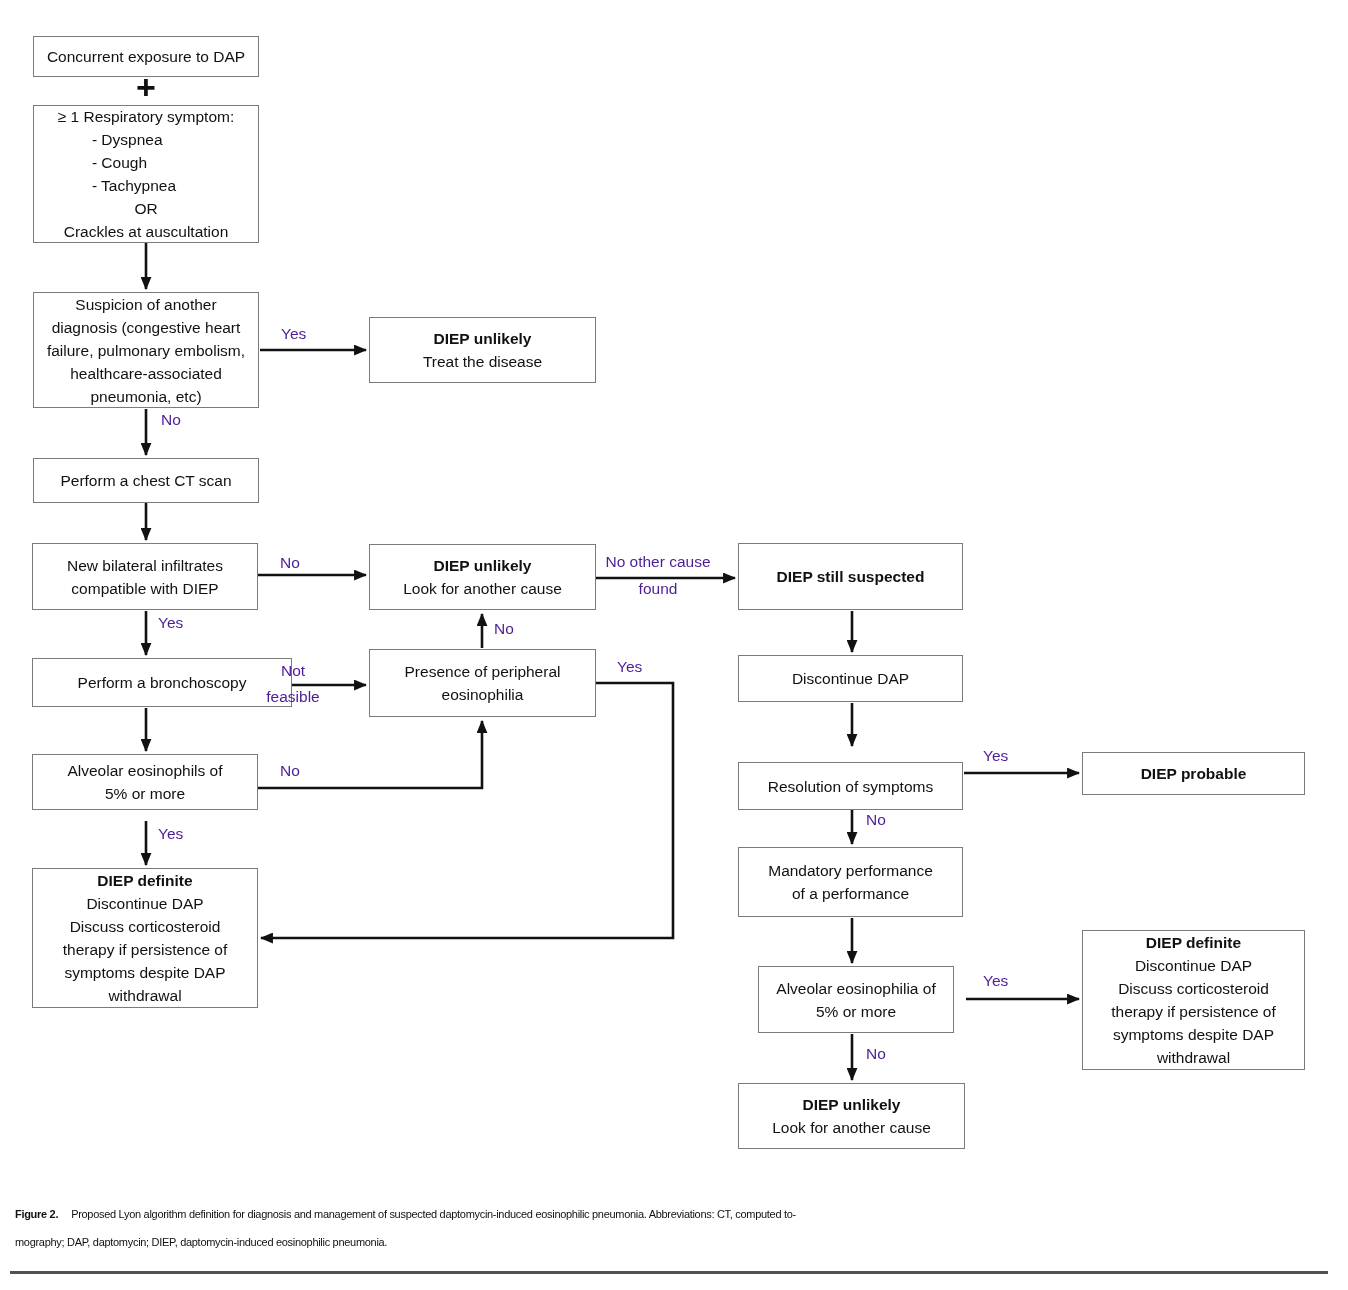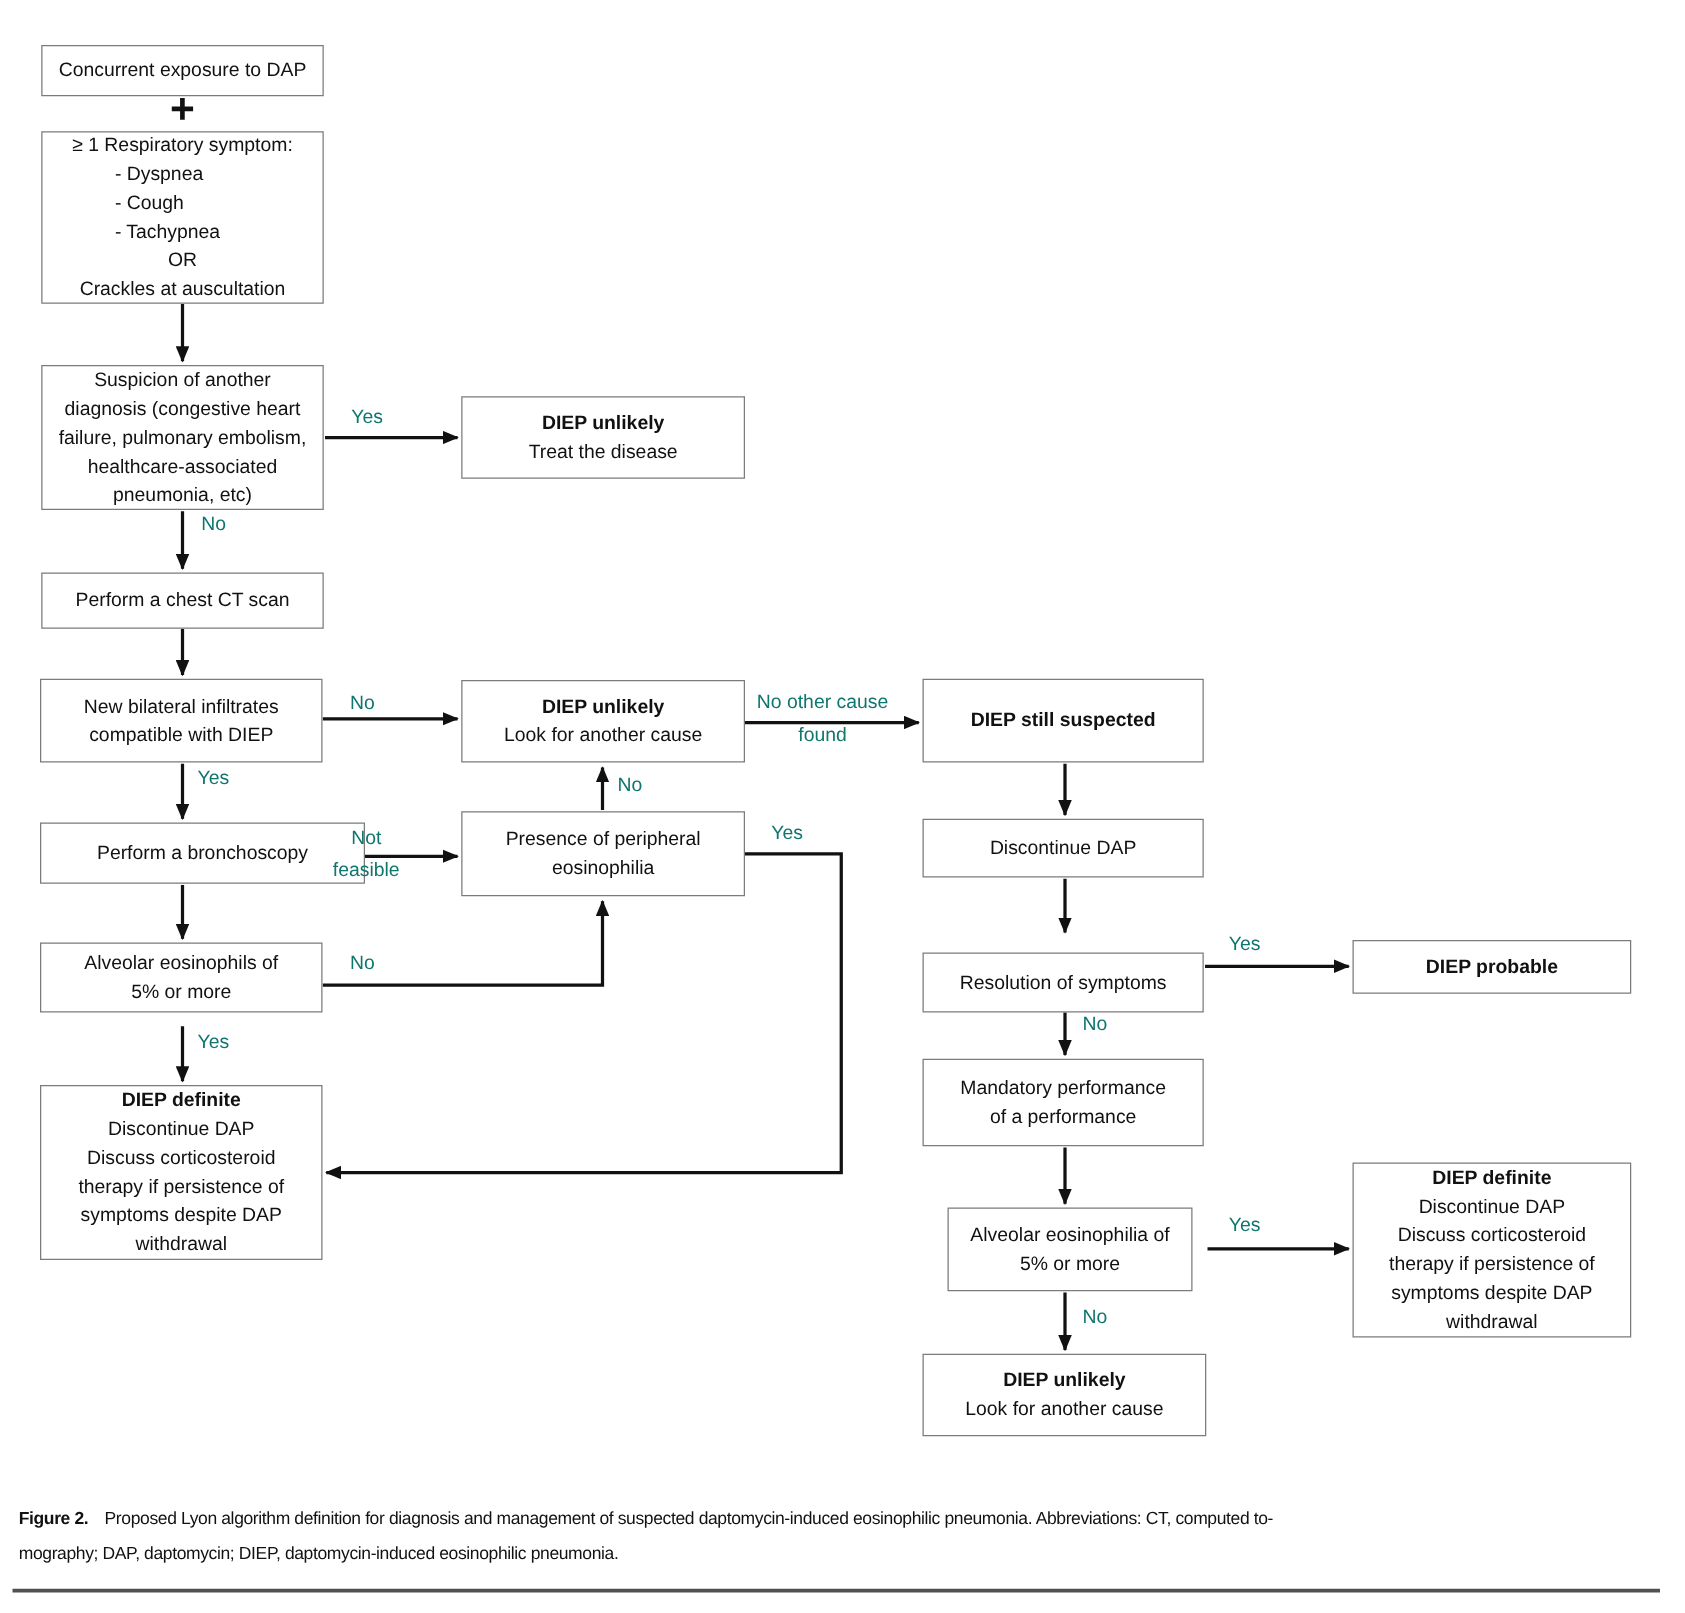--- a/index.html
+++ b/index.html
@@ -8,29 +8,29 @@
     font-family:"Liberation Sans","DejaVu Sans",sans-serif;color:#111111;overflow:hidden;
   }
   .connectors{position:absolute;left:0;top:0;pointer-events:none;}
   .node{
     position:absolute;box-sizing:border-box;border:1.6px solid #7b7b7b;background:#ffffff;
     display:flex;flex-direction:column;justify-content:center;align-items:center;
     text-align:center;font-size:15.5px;line-height:23px;color:#111111;
   }
   .node .t{font-weight:bold;}
   .node .bullets{text-align:left;align-self:center;transform:translateX(-12px);}
-  .elabel{position:absolute;font-size:15.5px;line-height:18px;color:#0f766e;white-space:nowrap;}
+  .elabel{position:absolute;font-size:15.5px;line-height:18px;color:#4c1d95;white-space:nowrap;}
   .elabel.ctr{transform:translateX(-50%);}
   .plus{
     position:absolute;left:33px;top:72px;width:226px;text-align:center;
     font-size:34px;font-weight:800;line-height:30px;color:#111111;
   }
   .caption{
     position:absolute;left:15px;top:1201px;width:1330px;
-    font-size:14px;line-height:27.5px;letter-spacing:-0.3px;color:#111111;white-space:nowrap;
+    font-size:11px;line-height:27.5px;letter-spacing:-0.3px;color:#111111;white-space:nowrap;
   }
   .caption .cap-label{font-weight:bold;margin-right:13px;}
   .rule{position:absolute;left:10px;top:1271px;width:1318px;height:3px;background:#515151;}
 </style>
 </head>
 <body>
 
 <div class="stage">
 
   <svg class="connectors" width="1348" height="1290" viewBox="0 0 1348 1290">

